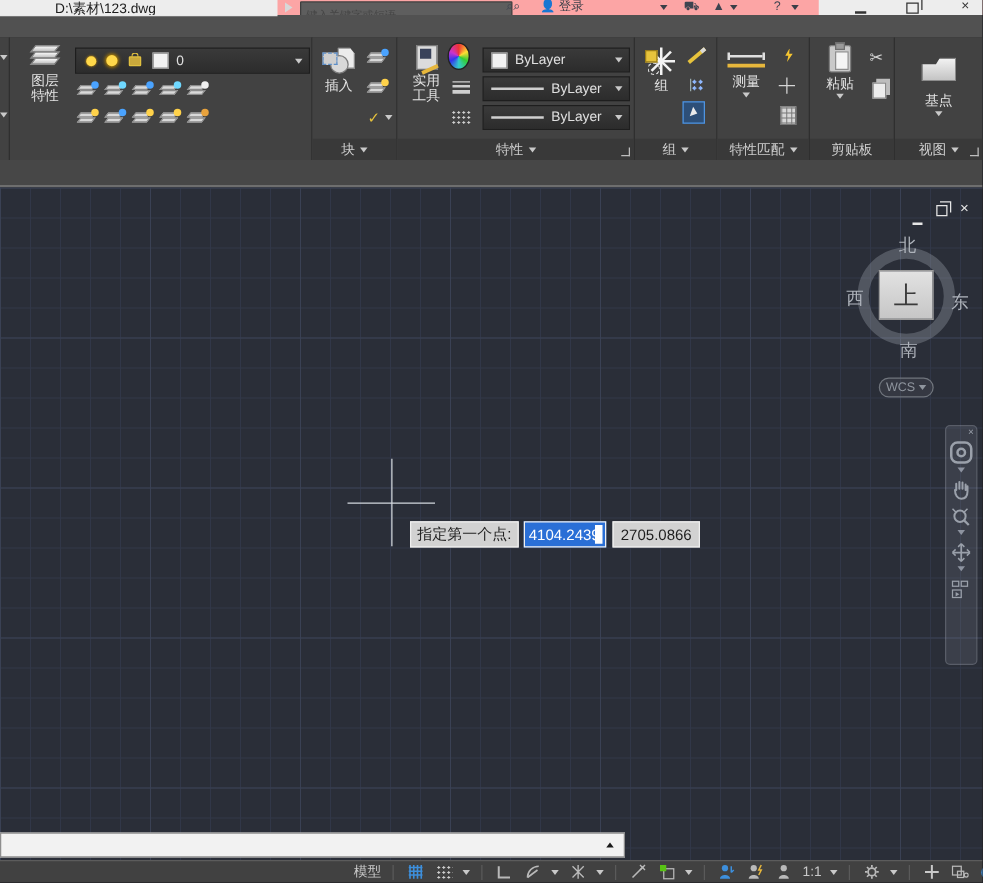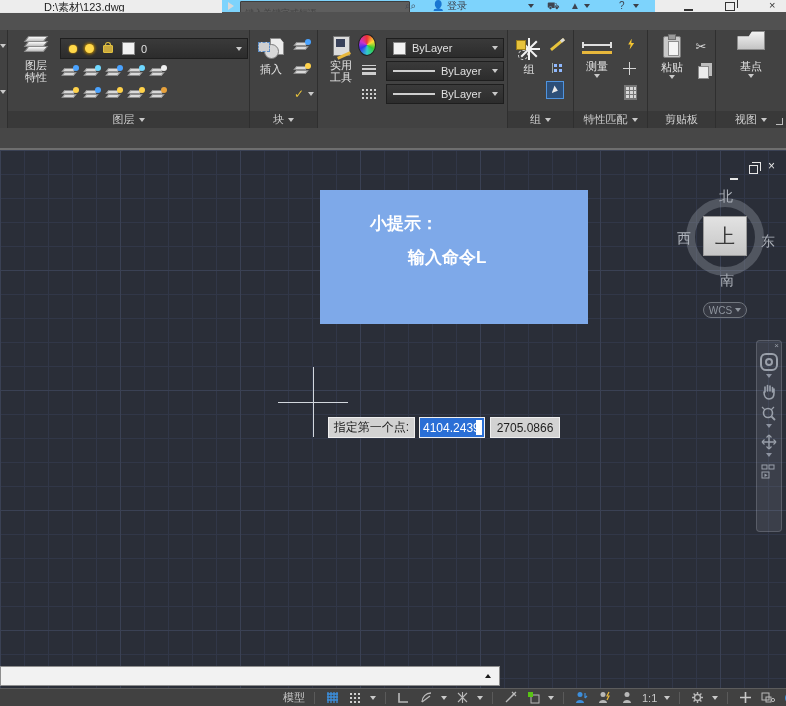--- a/index.html
+++ b/index.html
@@ -1,21 +1,21 @@
 <!DOCTYPE html>
 <html><head>
 <meta charset="utf-8">
 <style>
   html,body{margin:0;padding:0;background:#222;}
   #app{position:relative;width:786px;height:706px;overflow:hidden;
        font-family:"Liberation Sans","DejaVu Sans",sans-serif;
        -webkit-font-smoothing:antialiased;}
   .abs{position:absolute;}
   
-  .titlebar{left:0;top:0;width:786px;height:12px;background:#7dd3fc;}
+  .titlebar{left:0;top:0;width:786px;height:12px;background:#fca5a5;}
   .filetab{left:0;top:0;width:222px;height:12px;background:#ededed;color:#1c1c1c;
            font-size:11px;line-height:14px;padding-left:44px;box-sizing:border-box;
            white-space:nowrap;overflow:hidden;}
   .tb-arrow{left:228px;top:2px;width:0;height:0;border-top:4px solid transparent;
             border-bottom:4px solid transparent;border-left:6px solid #d8d8d8;}
   .searchbox{left:240px;top:1px;width:168px;height:10px;background:#5e5e5e;
              border:1px solid #3e3e3e;border-radius:1px;}
   .searchbox input{width:100%;height:100%;border:0;background:transparent;color:#bdbdbd;
              font-size:9px;padding:0 4px;outline:none;font-family:inherit;}
   .searchbox input::placeholder{color:#454545;opacity:1;}
@@ -267,24 +267,20 @@
             <b class="dot-yel"></b>
           </span>
         </div>
       <div class="sic" style="left:140px;top:56px;">
           <span class="mini">
             <i></i>
             <i></i>
             <b class="dot-org"></b>
           </span>
         </div>
-      <div class="plabel">
-        <span>图层</span>
-          <b class="cr"></b>
-      </div>
     </div>
 
     <div class="panel" style="left:250px;width:68px;">
       <div class="bigbtn" style="left:4px;top:8px;width:34px;">
         <span class="inserticon">
             <span class="pgs"></span>
             <span class="cir"></span>
             <span class="rct"></span>
           </span>
         <span class="lbl">插入</span>
@@ -337,20 +333,25 @@
       <div class="combo" style="left:68px;top:31px;width:118px;height:20px;">
         <span class="lineSeg" style="width:42px;"></span>
         <span>ByLayer</span>
         <span class="cr"></span>
       </div>
       <div class="combo" style="left:68px;top:54px;width:118px;height:20px;">
         <span class="lineSeg" style="width:42px;"></span>
         <span>ByLayer</span>
         <span class="cr"></span>
       </div>
+      <div class="plabel">
+        <span>特性</span>
+          <b class="cr"></b>
+        <span class="launcher"></span>
+      </div>
     </div>
 
     <div class="panel" style="left:508px;width:66px;">
       <div class="bigbtn" style="left:5px;top:8px;width:32px;">
         <span class="star">
             <i></i>
             <i></i>
             <i></i>
             <i></i>
             <b></b>
@@ -405,21 +406,21 @@
       </div>
       <div class="sic" style="left:46px;top:34px;">
           <span class="pg2"></span>
         </div>
       <div class="plabel">
         <span>剪贴板</span>
       </div>
     </div>
 
     <div class="panel" style="left:716px;width:70px;border-right:0;">
-      <div class="bigbtn" style="left:18px;top:1px;width:34px;">
+      <div class="bigbtn" style="left:18px;top:16px;width:34px;">
         <span class="folder"></span>
         <span class="lbl" style="margin-top:10px;">基点</span>
         <b class="cr" style="margin-top:2px;"></b>
       </div>
       <div class="plabel">
         <span>视图</span>
           <b class="cr"></b>
         <span class="launcher"></span>
       </div>
     </div>
@@ -430,24 +431,20 @@
   <div class="abs canvas">
 
     <div class="abs dwgbtn" style="left:730px;">
       <span style="display:inline-block;width:8px;height:2px;background:#e6e6e6;vertical-align:bottom;"></span>
     </div>
     <div class="abs dwgbtn" style="left:749px;top:10px;">
       <span style="display:inline-block;width:7px;height:7px;border:1px solid #e6e6e6;box-shadow:2px -2px 0 -0px #2a2e38,3px -3px 0 0 #e6e6e6;"></span>
     </div>
     <div class="abs dwgbtn" style="left:768px;top:10px;font-size:12px;line-height:12px;">×</div>
 
-    <div class="abs tipbox">
-      <div class="t1">小提示：</div>
-      <div class="t2">输入命令L</div>
-    </div>
 
     <div class="abs vc-ring"></div>
     <div class="abs vc-dir" style="left:719px;top:38px;">北</div>
     <div class="abs vc-dir" style="left:677px;top:80px;">西</div>
     <div class="abs vc-dir" style="left:761px;top:83px;">东</div>
     <div class="abs vc-dir" style="left:720px;top:122px;">南</div>
     <div class="abs vc-face">上</div>
     <div class="abs wcsbtn">
       <span>WCS</span>
         <span class="wcscr"></span>

